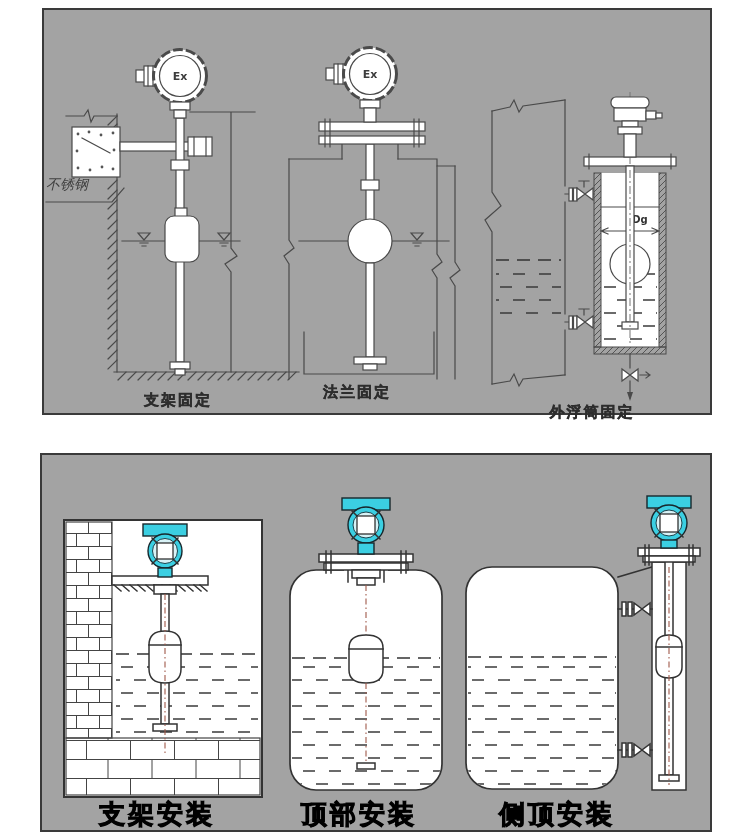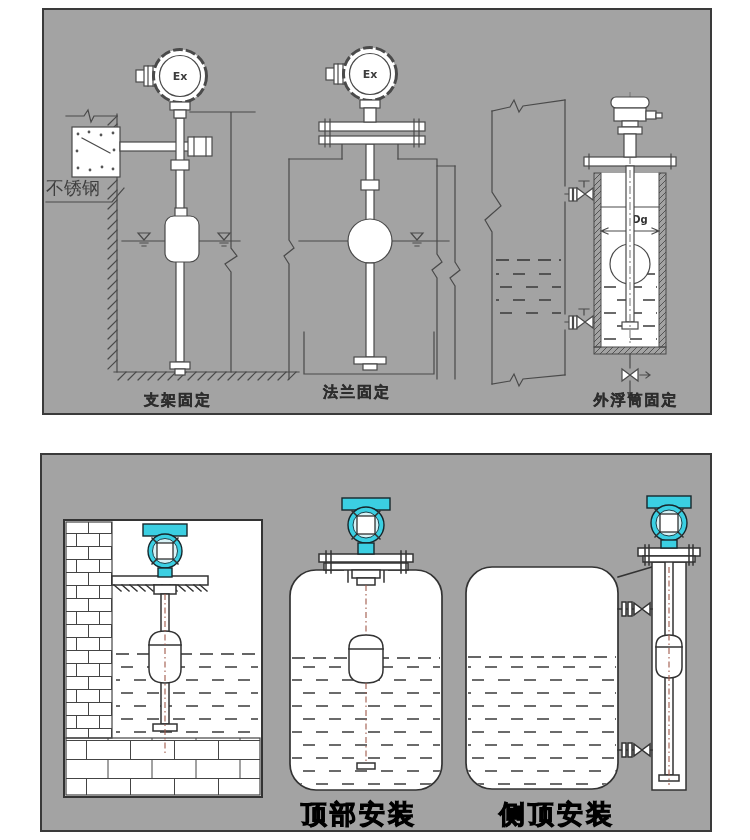--- a/index.html
+++ b/index.html
@@ -2,21 +2,21 @@
 <html><head>
 <meta charset="utf-8">
 <style>
   html,body{margin:0;padding:0;background:#ffffff;}
   body{width:750px;height:840px;position:relative;font-family:"DejaVu Sans","Liberation Sans",sans-serif;}
   .panel{position:absolute;background:#a3a3a3;border:2px solid #3a3a3a;text-align:center;}
   #panel-top{left:42px;top:8px;width:666px;height:403px;}
   #panel-bottom{left:40px;top:453px;width:668px;height:375px;}
   .cap-top{position:absolute;transform:translateX(-50%);font-size:15px;font-weight:bold;color:#2d2d2d;letter-spacing:2px;-webkit-text-stroke:0.4px #2d2d2d;white-space:nowrap;}
   .cap-bottom{position:absolute;transform:translateX(-50%);font-size:26px;font-weight:bold;color:#050505;letter-spacing:3px;-webkit-text-stroke:1px #000;white-space:nowrap;}
-  .wall-label{position:absolute;left:2px;top:166px;font-size:18px;color:#3f3f3f;font-family:"DejaVu Serif","Liberation Serif",serif;white-space:nowrap;}
+  .wall-label{position:absolute;left:2px;top:166px;font-size:14px;color:#3f3f3f;font-family:"DejaVu Serif","Liberation Serif",serif;white-space:nowrap;font-style:italic;}
   svg{position:absolute;left:0;top:0;}
   svg text{font-family:"DejaVu Sans",sans-serif;}
   .s{stroke:#4a4a4a;stroke-width:1.2;fill:none;stroke-linecap:square;}
   .sf{stroke:#4a4a4a;stroke-width:1.2;fill:#fff;}
   .ring{stroke:#4a4a4a;stroke-width:3;fill:#fff;stroke-dasharray:10 3;}
   .dashc{stroke:#777;stroke-width:1;fill:none;stroke-dasharray:8 3 2 3;}
   .dashr{stroke:#a05a4a;stroke-width:1.1;fill:none;stroke-dasharray:6 3 1.5 3;}
   .s2{stroke:#333;stroke-width:1.5;fill:none;stroke-linecap:square;}
   .sf2{stroke:#333;stroke-width:1.5;fill:#fff;}
   .cy{fill:#3bcfe2;stroke:#17272c;stroke-width:1.4;}
@@ -199,21 +199,21 @@
         <path class="s" d="M596,365 H606 M606,365 L602,362 M606,365 L602,368"></path>
         <line class="s" x1="586" y1="371" x2="586" y2="388"></line>
         <path d="M583,382 L589,382 L586,391 Z" fill="#4a4a4a"></path>
       </g>
     </g>
   </svg>
 
   <div class="wall-label">不锈钢</div>
   <div class="cap-top" style="left:134px;top:381px;">支架固定</div>
   <div class="cap-top" style="left:313px;top:373px;">法兰固定</div>
-  <div class="cap-top" style="left:548px;top:381px;margin-left:44px;">外浮筒固定</div>
+  <div class="cap-top" style="left:548px;top:393px;">外浮筒固定</div>
 </div>
 
 <div class="panel" id="panel-bottom">
   <svg width="668" height="371" viewBox="0 0 668 371">
     <defs>
       <clipPath id="clipTank2">
           <rect x="249" y="116" width="150" height="218" rx="25"></rect>
         </clipPath>
       <clipPath id="clipTank3">
           <rect x="425" y="113" width="150" height="220" rx="25"></rect>
@@ -316,15 +316,16 @@
         <rect class="cy" x="605" y="41" width="44" height="12"></rect>
         <circle class="cy" cx="627" cy="68" r="18"></circle>
         <circle class="win" cx="627" cy="68" r="13"></circle>
         <path class="s2" d="M618,59 L613,54 M636,59 L641,54 M618,77 L613,82 M636,77 L641,82"></path>
         <rect x="618" y="59" width="18" height="18" fill="#fff" stroke="#222" stroke-width="1.2"></rect>
         <rect class="cy" x="619" y="85" width="16" height="8"></rect>
       </g>
     </g>
   </svg>
 
+  <div class="cap-bottom" style="left:115px;top:342px;">支架安装</div>
   <div class="cap-bottom" style="left:515px;top:342px;">侧顶安装</div>
   <div class="cap-bottom" style="left:317px;top:342px;">顶部安装</div>
 </div>
 
 </body></html>

